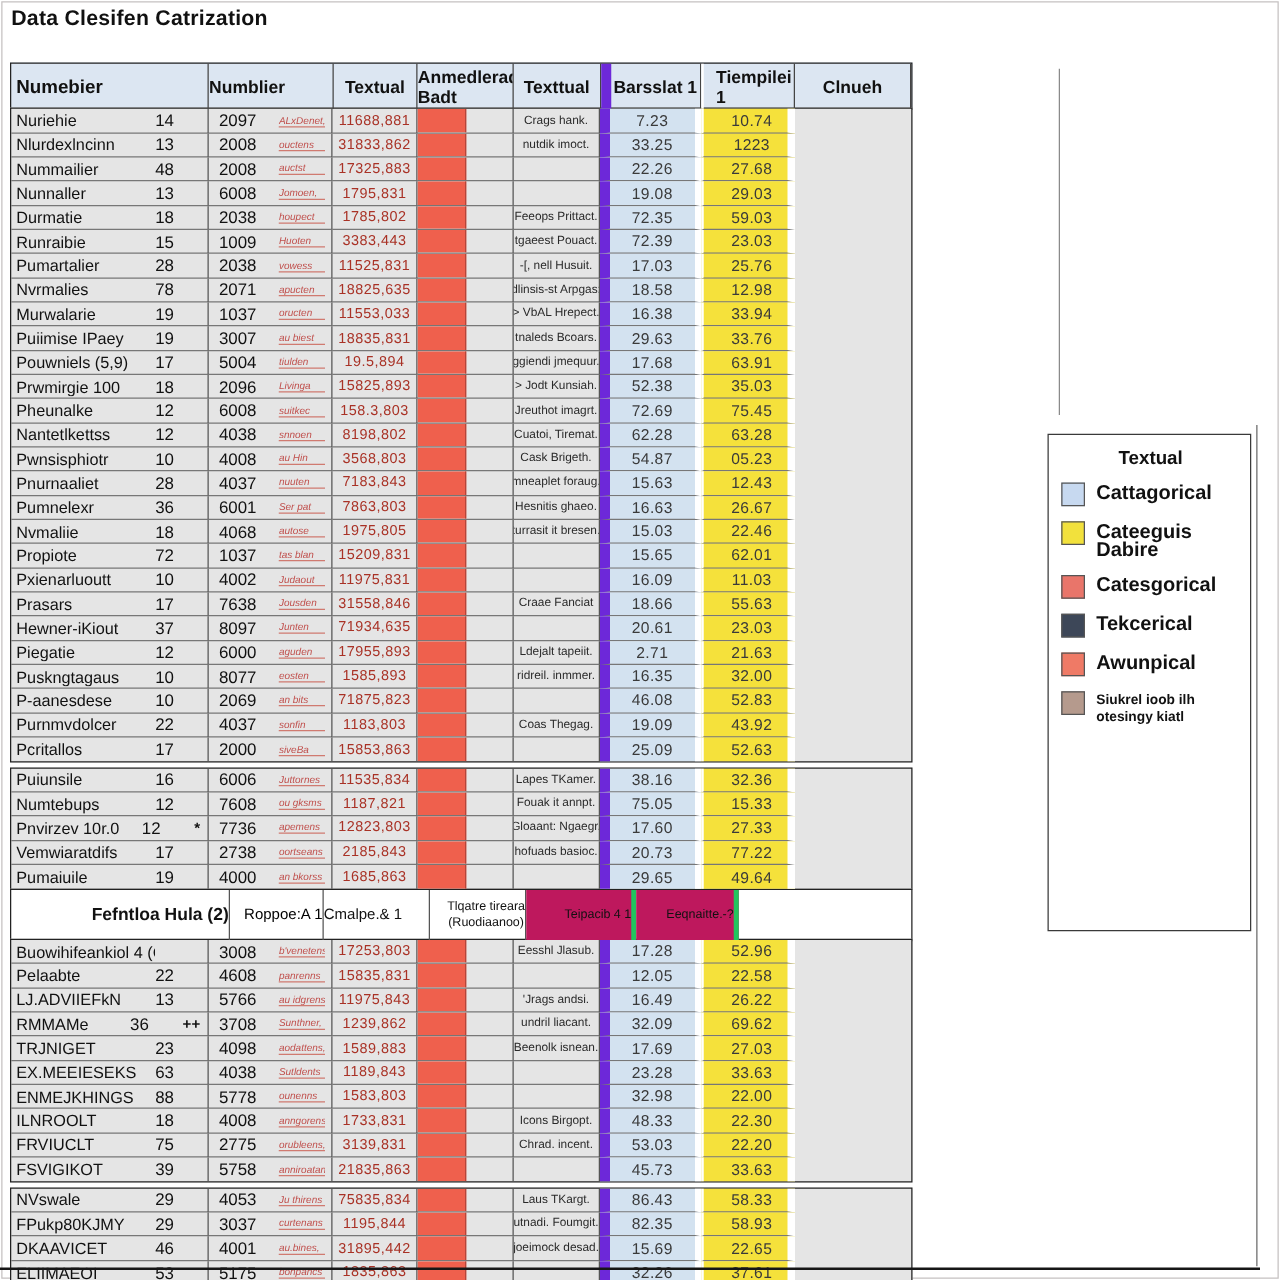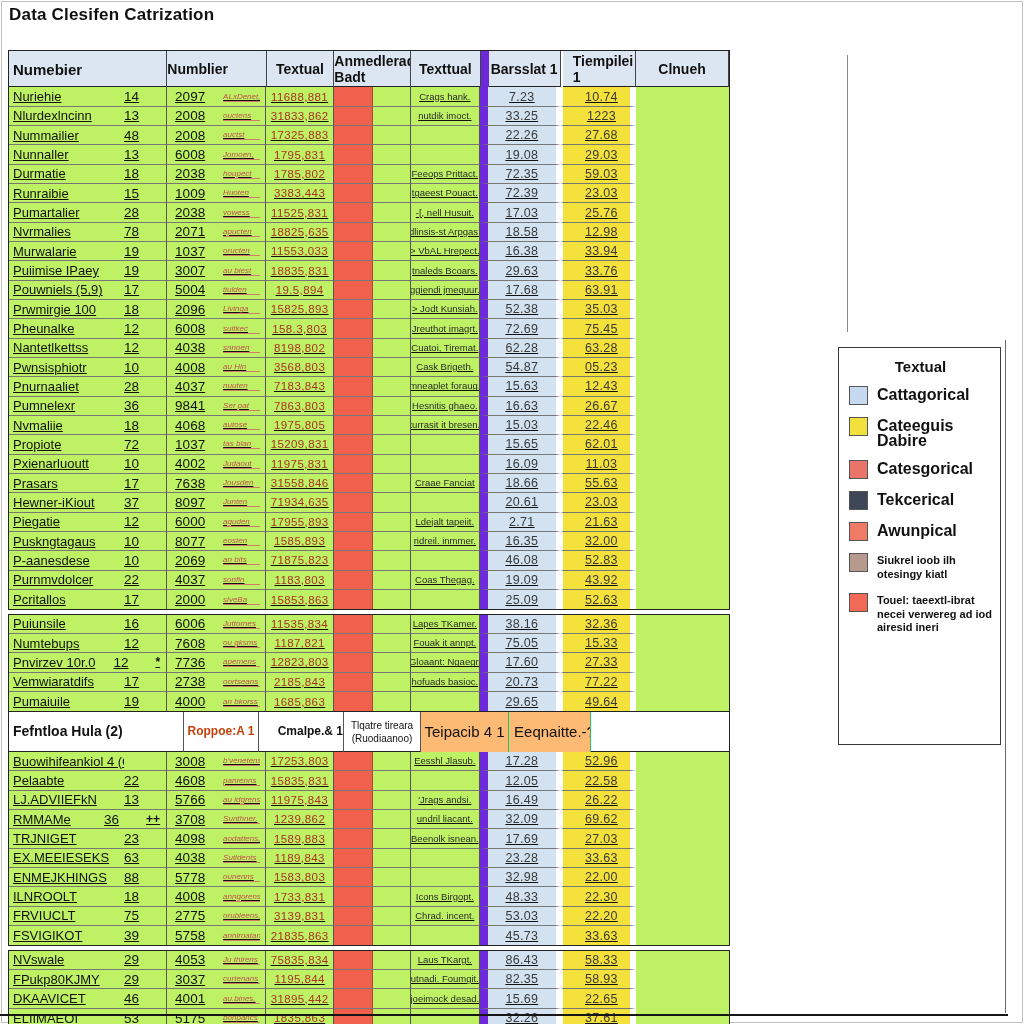--- a/index.html
+++ b/index.html
@@ -5,21 +5,21 @@
   html,body{margin:0;padding:0;background:#e8e8e8;}
   .canvas{position:relative;width:1024px;height:1024px;background:#ffffff;overflow:hidden;
           font-family:"Liberation Sans",sans-serif;color:#111;}
   .frame{position:absolute;inset:1px;border:1px solid #c5c1c1;pointer-events:none;}
   .page-title{position:absolute;left:9px;top:5px;font-size:17px;font-weight:bold;letter-spacing:.2px;}
 
   
   .table{position:absolute;left:8px;top:30px;width:722px;margin-top:20px;}
   .thead,.row,.subrow{display:flex;box-sizing:border-box;}
   .thead{height:38px;border:1.6px solid #222;background:#dce6f2;}
-  .section{border:1.6px solid #222;margin-top:-1.6px;background:#bef264;text-decoration:underline;}
+  .section{border:1.6px solid #222;margin-top:-1.6px;background:#e5e5e5;}
   .subrow{height:42px;border:1.6px solid #222;margin-top:-1.6px;background:#fff;}
   .gap{height:5px;}
   .row{height:19.33px;}
   .cell{box-sizing:border-box;border-right:1px solid #555;border-bottom:1px solid #777;
         overflow:hidden;display:flex;align-items:center;justify-content:center;}
   .section .row:last-child .cell{border-bottom:none;}
   .c1{width:175px;justify-content:flex-start;padding-left:4px;}
   .c2{width:110px;justify-content:flex-start;}
   .c3{width:75px;}
   .c4{width:85px;padding:0;justify-content:flex-start;}
@@ -35,26 +35,26 @@
   .num{width:46px;padding-left:8px;font-size:13.5px;}
   .script{flex:1;font-size:8px;line-height:9px;color:#c0504d;font-style:italic;
           border-bottom:1px solid #d07a70;margin:0 5px 0 2px;align-self:center;
           white-space:nowrap;overflow:hidden;}
   .redtxt{font-size:11.5px;color:#a93226;letter-spacing:.4px;white-space:nowrap;}
   .redblock{width:38px;height:100%;background:#ef604d;border-right:1px solid #b5453a;}
   .phrase{font-size:9.5px;line-height:10px;color:#2a2a2a;text-align:center;white-space:nowrap;}
   .c6{background:#d3e2f0;border-left:8px solid #6d28d9;border-right:5px solid #fff;}
   .c7{background:#f5e13b;border-left:2px solid #fff;border-right:6px solid #fff;padding-left:10px;}
   .val{font-size:12.5px;color:#3a3a3a;letter-spacing:.3px;}
-  .subrow .cell{border-bottom:none;font-size:12px;text-align:center;line-height:13px;}
+  .subrow .cell{border-bottom:none;font-size:12px;text-align:center;line-height:13px;justify-content:flex-end;}
   .subrow .c1{font-weight:bold;font-size:14px;}
-  .subrow .c3{color:#c2410c;font-weight:bold;}
-  .subrow .c4{justify-content:flex-end;font-weight:bold;}
+  .subrow .c3{color:#000000;font-weight:normal;}
+  .subrow .c4{justify-content:flex-start;font-weight:normal;}
   .subrow .c5{font-size:10px;}
-  .subrow .c6,.subrow .c7{background:#fdba74;border-left:none;border-right:1px solid #22c55e;font-size:15px;}
+  .subrow .c6,.subrow .c7{background:#be185d;border-left:none;border-right:4px solid #22c55e;font-size:10px;}
   .pre{white-space:pre-line;}
 
   
   .legend{position:absolute;left:838px;top:347px;width:163px;height:398px;border:1.6px solid #3a3a3a;
           background:#fff;box-sizing:border-box;padding:10px 8px 6px 10px;}
   .legend-title{text-align:center;font-weight:bold;font-size:15px;margin-bottom:10px;}
   .legend-item{display:flex;align-items:flex-start;margin-bottom:11px;}
   .swatch{width:17px;height:17px;border:1px solid #555;margin-right:9px;flex-shrink:0;margin-top:1px;}
   .legend-label{font-size:16px;font-weight:bold;white-space:pre-line;line-height:15px;margin-top:2px;}
   .legend-item.small .legend-label{font-size:11px;font-weight:bold;line-height:13.5px;}
@@ -515,21 +515,21 @@
             <span class="val">12.43</span>
           </div>
           <div class="cell c8"></div>
         </div>
         <div class="row">
           <div class="cell c1">
             <span class="nm">Pumnelexr</span>
             <span class="n1">36</span>
           </div>
           <div class="cell c2">
-            <span class="num">9841</span>
+            <span class="num">6001</span>
             <span class="script">Ser pat</span>
           </div>
           <div class="cell c3">
             <span class="redtxt">7863,803</span>
           </div>
           <div class="cell c4">
             <div class="redblock"></div>
           </div>
           <div class="cell c5">
             <span class="phrase">Hesnitis ghaeo.</span>
@@ -1354,25 +1354,19 @@
         </div>
         <div class="legend-item">
           <div class="swatch" style="background: rgb(239, 122, 102);"></div>
           <span class="legend-label">Awunpical</span>
         </div>
         <div class="legend-item small">
           <div class="swatch" style="background: rgb(181, 154, 141);"></div>
           <span class="legend-label">Siukrel ioob ilh
 otesingy kiatl</span>
         </div>
-        <div class="legend-item small">
-          <div class="swatch" style="background: rgb(242, 106, 87);"></div>
-          <span class="legend-label">Touel: taeextl-ibrat
-necei verwereg ad iod
-airesid ineri</span>
-        </div>
       </div>
   </div>
 
   <div class="vline vline-top"></div>
   <div class="vline vline-bottom"></div>
   <div class="hline-bottom"></div>
 </div>
 
 </body></html>

